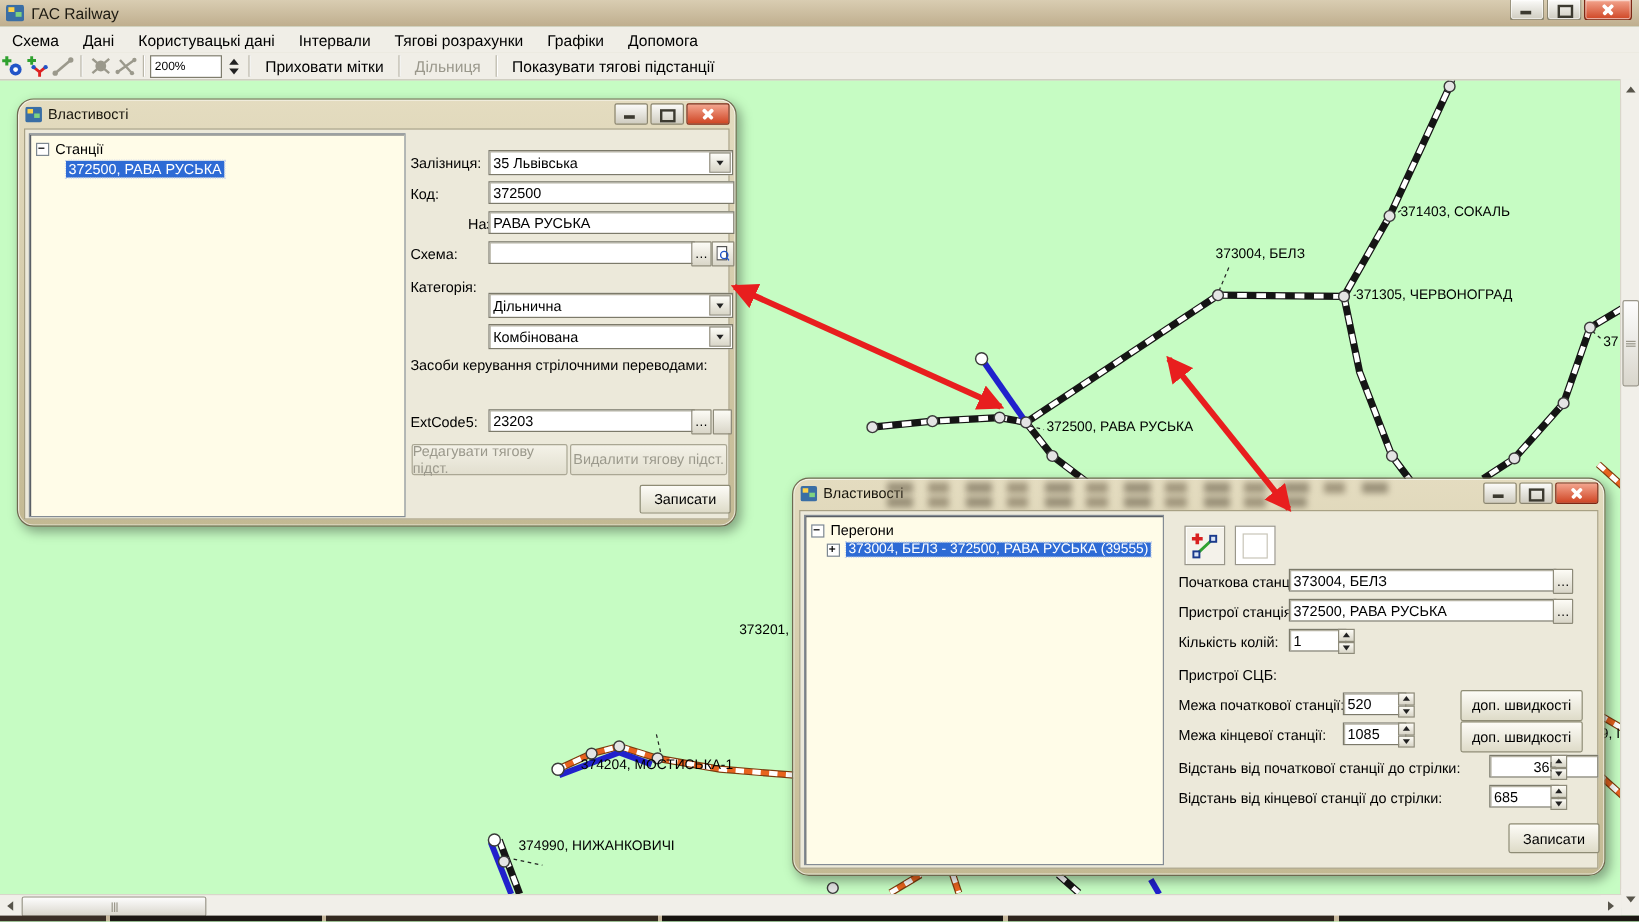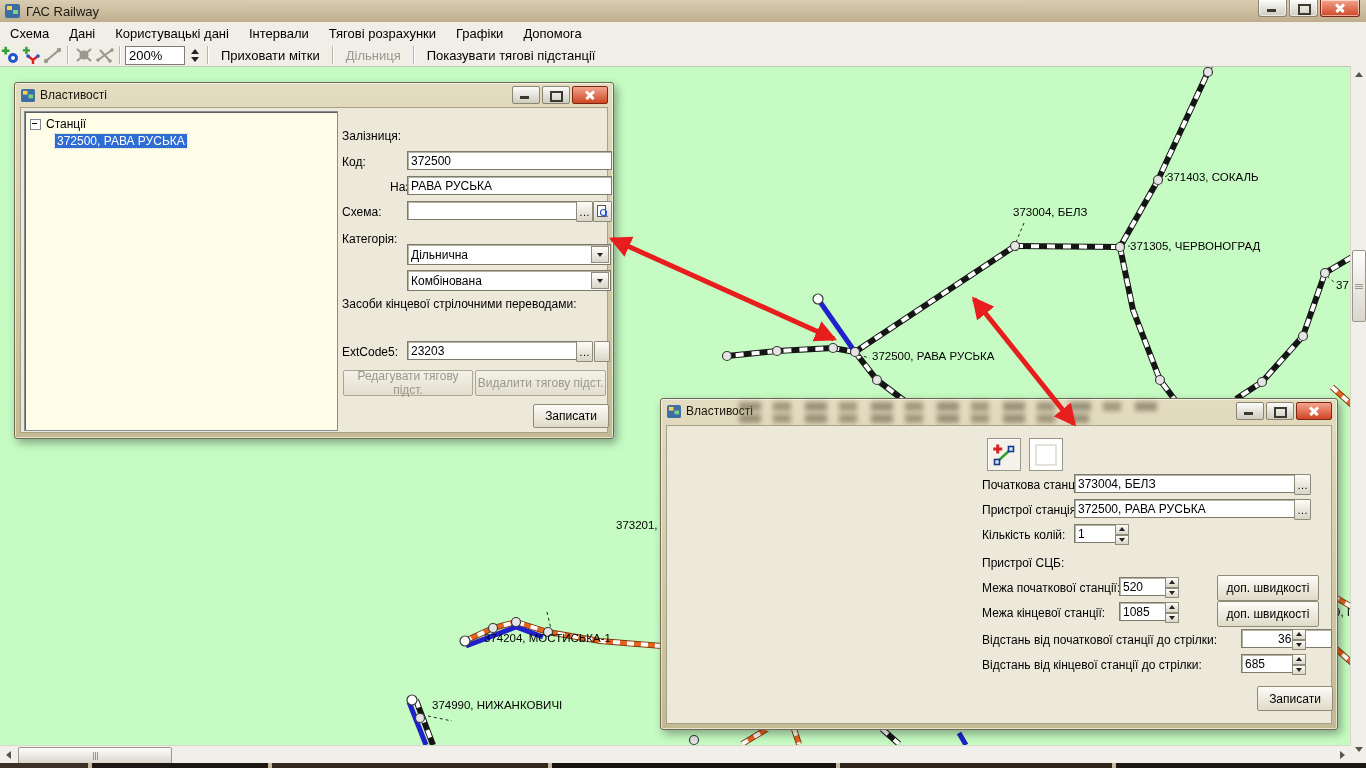--- a/index.html
+++ b/index.html
@@ -27,21 +27,21 @@
   .menubar{position:absolute;left:0;top:22px;width:1366px;height:22px;z-index:20;
     background:#f0eee7;border-bottom:1px solid #d8d5c9;display:flex;align-items:center;
     font-size:13px;color:#000;}
   .menu-item{padding:2px 10px;cursor:default;}
   .toolbar{position:absolute;left:0;top:44px;width:1366px;height:22px;z-index:20;
     background:#f0eee7;border-bottom:1px solid #c9c6b8;display:flex;align-items:center;font-size:13px;}
   .tsep{width:1px;height:18px;background:#b9b6a8;border-right:1px solid #fff;margin:0 4px;}
   .tbtn{padding:1px 8px;color:#000;}
   .tbtn.disabled{color:#9a988c;}
   .ticon{width:21px;height:20px;display:flex;align-items:center;justify-content:center;}
-  .zoombox{width:52px;height:17px;border:1px solid #7f7d6d;background:#fff;font-size:13px;
+  .zoombox{width:52px;height:17px;border:1px solid #7f7d6d;background:#fff;font-size:10px;
     padding:0 3px;font-family:"Liberation Sans",sans-serif;}
   .spin-col{display:flex;flex-direction:column;justify-content:center;gap:3px;margin-left:6px;}
   .tri-up{width:0;height:0;border-left:4px solid transparent;border-right:4px solid transparent;border-bottom:5px solid #222;}
   .tri-dn{width:0;height:0;border-left:4px solid transparent;border-right:4px solid transparent;border-top:5px solid #222;}
   
   .maplabel{position:absolute;z-index:2;font-size:11.5px;color:#000;white-space:nowrap;}
   
   .vscroll{position:absolute;right:0;top:66px;width:15px;height:697px;background:#f1efe9;z-index:22;
     border-left:1px solid #d9d6ca;}
   .hscroll{position:absolute;left:0;top:745px;width:1351px;height:18px;background:#f1efe9;z-index:22;
@@ -55,21 +55,21 @@
   .arr{width:0;height:0;}
   .arr.up{border-left:4px solid transparent;border-right:4px solid transparent;border-bottom:5px solid #57544a;}
   .arr.dn{border-left:4px solid transparent;border-right:4px solid transparent;border-top:5px solid #57544a;}
   .arr.lf{border-top:4px solid transparent;border-bottom:4px solid transparent;border-right:5px solid #57544a;}
   .arr.rt{border-top:4px solid transparent;border-bottom:4px solid transparent;border-left:5px solid #57544a;}
   .taskstrip{position:absolute;left:0;top:763px;width:1366px;height:5px;z-index:23;
     background:linear-gradient(90deg,#3b2f26 0 88px,#c7b89d 88px 92px,#1c1713 92px 268px,#c7b89d 268px 272px,
       #33291f 272px 548px,#c7b89d 548px 552px,#17130f 552px 836px,#c7b89d 836px 840px,
       #2e241c 840px 1112px,#c7b89d 1112px 1116px,#1c1713 1116px 1366px);}
   
-  .win{position:absolute;border:1px solid #6e6950;border-radius:3px;
+  .win{position:absolute;border:1px solid #6e6950;border-radius:14px;
     background:linear-gradient(#e4dcc0,#c3b993);
     box-shadow:inset 0 0 0 1px rgba(255,255,255,.6), 3px 4px 10px rgba(0,0,0,.35);}
   .win-title{position:absolute;left:2px;top:2px;right:2px;height:20px;display:flex;align-items:center;
     font-size:12px;color:#17140c;}
   .win-title .appicon{width:14px;height:13px;margin:0 5px 0 4px;}
   .dctrl{position:absolute;top:3px;right:5px;display:flex;gap:2px;z-index:5;}
   .dbtn{width:26px;height:16px;border:1px solid #8a8570;border-radius:2px;
     background:linear-gradient(#fbfbf9,#cfccc0);position:relative;}
   .dbtn.close{width:34px;background:linear-gradient(#f3a58e,#cf4524);border-color:#7c2714;}
   .dbtn .glyph-min{left:7px;}
@@ -93,21 +93,21 @@
   .cbtn .tri-dn{border-left-width:3.5px;border-right-width:3.5px;border-top-width:4.5px;}
   .smallbtn{position:absolute;background:linear-gradient(#fdfcf6,#d9d6c8);border:1px solid #8e8b7a;
     border-radius:1px;display:flex;align-items:center;justify-content:center;font-size:11px;color:#000;}
   .numspin{position:absolute;width:14px;display:flex;flex-direction:column;}
   .numspin .half{flex:1;background:linear-gradient(#fdfcf6,#d9d6c8);border:1px solid #8e8b7a;
     display:flex;align-items:center;justify-content:center;}
   .numspin .tri-up{border-left-width:3px;border-right-width:3px;border-bottom-width:4px;}
   .numspin .tri-dn{border-left-width:3px;border-right-width:3px;border-top-width:4px;}
   .pbtn{position:absolute;background:linear-gradient(#fdfcf7,#dedbc8);border:1px solid #8e8c75;
     border-radius:2px;display:flex;align-items:center;justify-content:center;font-size:12px;color:#000;}
-  .pbtn.disabled{color:#9b998c;border-color:#aaa794;background:linear-gradient(#f4f2e8,#e2dfcf);text-align:center;}
+  .pbtn.disabled{color:#9b998c;border-color:#aaa794;background:linear-gradient(#f4f2e8,#e2dfcf);}
   .blurrow{position:absolute;height:9px;filter:blur(2.5px);opacity:.55;
     background:repeating-linear-gradient(90deg,#5e5440 0 22px,transparent 22px 34px,#6b5f48 34px 52px,transparent 52px 66px);}
   .iconbtn{position:absolute;width:32px;height:31px;background:#f4f2ea;
     border:1px solid #9a978a;box-shadow:1px 1px 0 #fff inset;display:flex;align-items:center;justify-content:center;}
   svg{display:block;}
 </style>
 </head>
 <body>
 
 <svg width="1366" height="768" viewBox="0 0 1366 768" style="position:absolute;left:0;top:0;z-index:1;">
@@ -381,20 +381,26 @@
             <i></i>
           </div>
         <span>Станції</span>
       </div>
       <div class="tree-row" style="left:30px;top:22px;">
         <span class="tree-sel">372500, РАВА РУСЬКА</span>
       </div>
     </div>
 
     <div class="flabel" style="left:321px;top:21px;">Залізниця:</div>
+    <div class="field combo" style="left:386px;top:17px;width:196px;height:19px;">
+      <span>35 Львівська</span>
+      <div class="cbtn">
+          <div class="tri-dn"></div>
+        </div>
+    </div>
     <div class="flabel" style="left:321px;top:47px;">Код:</div>
     <input class="field" style="left: 386px; top: 43px; width: 197px; height: 17px;" value="372500">
     <div class="flabel" style="left:321px;top:72px;margin-left:48px;">Назва:</div>
     <input class="field" style="left: 386px; top: 68px; width: 197px; height: 17px;" value="РАВА РУСЬКА">
     <div class="flabel" style="left:321px;top:97px;">Схема:</div>
     <input class="field" style="left: 386px; top: 93px; width: 164px; height: 17px;" value="">
     <div class="smallbtn" style="left:555px;top:93px;width:15px;height:19px;">…</div>
     <div class="smallbtn" style="left:572px;top:93px;width:17px;height:19px;">
       <svg width="11" height="13" viewBox="0 0 11 13">
         <rect x="0.5" y="0.5" width="8" height="11" fill="#fff" stroke="#555"></rect>
@@ -408,21 +414,21 @@
       <div class="cbtn">
           <div class="tri-dn"></div>
         </div>
     </div>
     <div class="field combo" style="left:386px;top:162px;width:196px;height:19px;">
       <span>Комбінована</span>
       <div class="cbtn">
           <div class="tri-dn"></div>
         </div>
     </div>
-    <div class="flabel" style="left:321px;top:189px;">Засоби кінцевої стрілочними переводами:</div>
+    <div class="flabel" style="left:321px;top:189px;">Засоби керування стрілочними переводами:</div>
     <div class="flabel" style="left:321px;top:237px;">ExtCode5:</div>
     <input class="field" style="left: 386px; top: 233px; width: 164px; height: 17px;" value="23203">
     <div class="smallbtn" style="left:555px;top:233px;width:15px;height:19px;">…</div>
     <div class="smallbtn" style="left:573px;top:233px;width:14px;height:19px;"></div>
     <div class="pbtn disabled" style="left:322px;top:262px;width:128px;height:24px;">Редагувати тягову підст.</div>
     <div class="pbtn disabled" style="left:454px;top:262px;width:129px;height:24px;">Видалити тягову підст.</div>
     <div class="pbtn" style="left:512px;top:296px;width:74px;height:22px;">Записати</div>
   </div>
 </div>
 
@@ -444,20 +450,35 @@
     <div class="dbtn">
         <div class="glyph-max"></div>
       </div>
     <div class="dbtn close">
         <div class="xbar a"></div>
         <div class="xbar b"></div>
       </div>
   </div>
   <div class="win-client" style="top:26px;">
 
+    <div class="treepanel" style="left:3px;top:3px;width:298px;height:290px;">
+      <div class="tree-row" style="left:5px;top:5px;">
+        <div class="expbox">
+            <i></i>
+          </div>
+        <span>Перегони</span>
+      </div>
+      <div class="tree-row" style="left:18px;top:22px;font-size:11.5px;">
+        <div class="expbox plus">
+            <i></i>
+            <b></b>
+          </div>
+        <span class="tree-sel">373004, БЕЛЗ - 372500, РАВА РУСЬКА (39555)</span>
+      </div>
+    </div>
 
     <div class="iconbtn" style="left:320px;top:12px;">
       <svg width="24" height="24" viewBox="0 0 24 24">
         <path d="M3,2 h4 v4 h4 v4 h-4 v4 h-4 v-4 h-4 v-4 h4 z" fill="#d82020" transform="translate(2,0) scale(.75)"></path>
         <path d="M5,19 L19,6" stroke="#2fa12f" stroke-width="2.4"></path>
         <rect x="2.5" y="16.5" width="5" height="5" fill="#d9e4f5" stroke="#1a3a8c" stroke-width="1.6"></rect>
         <rect x="16.5" y="3.5" width="5" height="5" fill="#d9e4f5" stroke="#1a3a8c" stroke-width="1.6"></rect>
       </svg>
     </div>
     <div class="iconbtn" style="left:362px;top:12px;background:#fff;">

